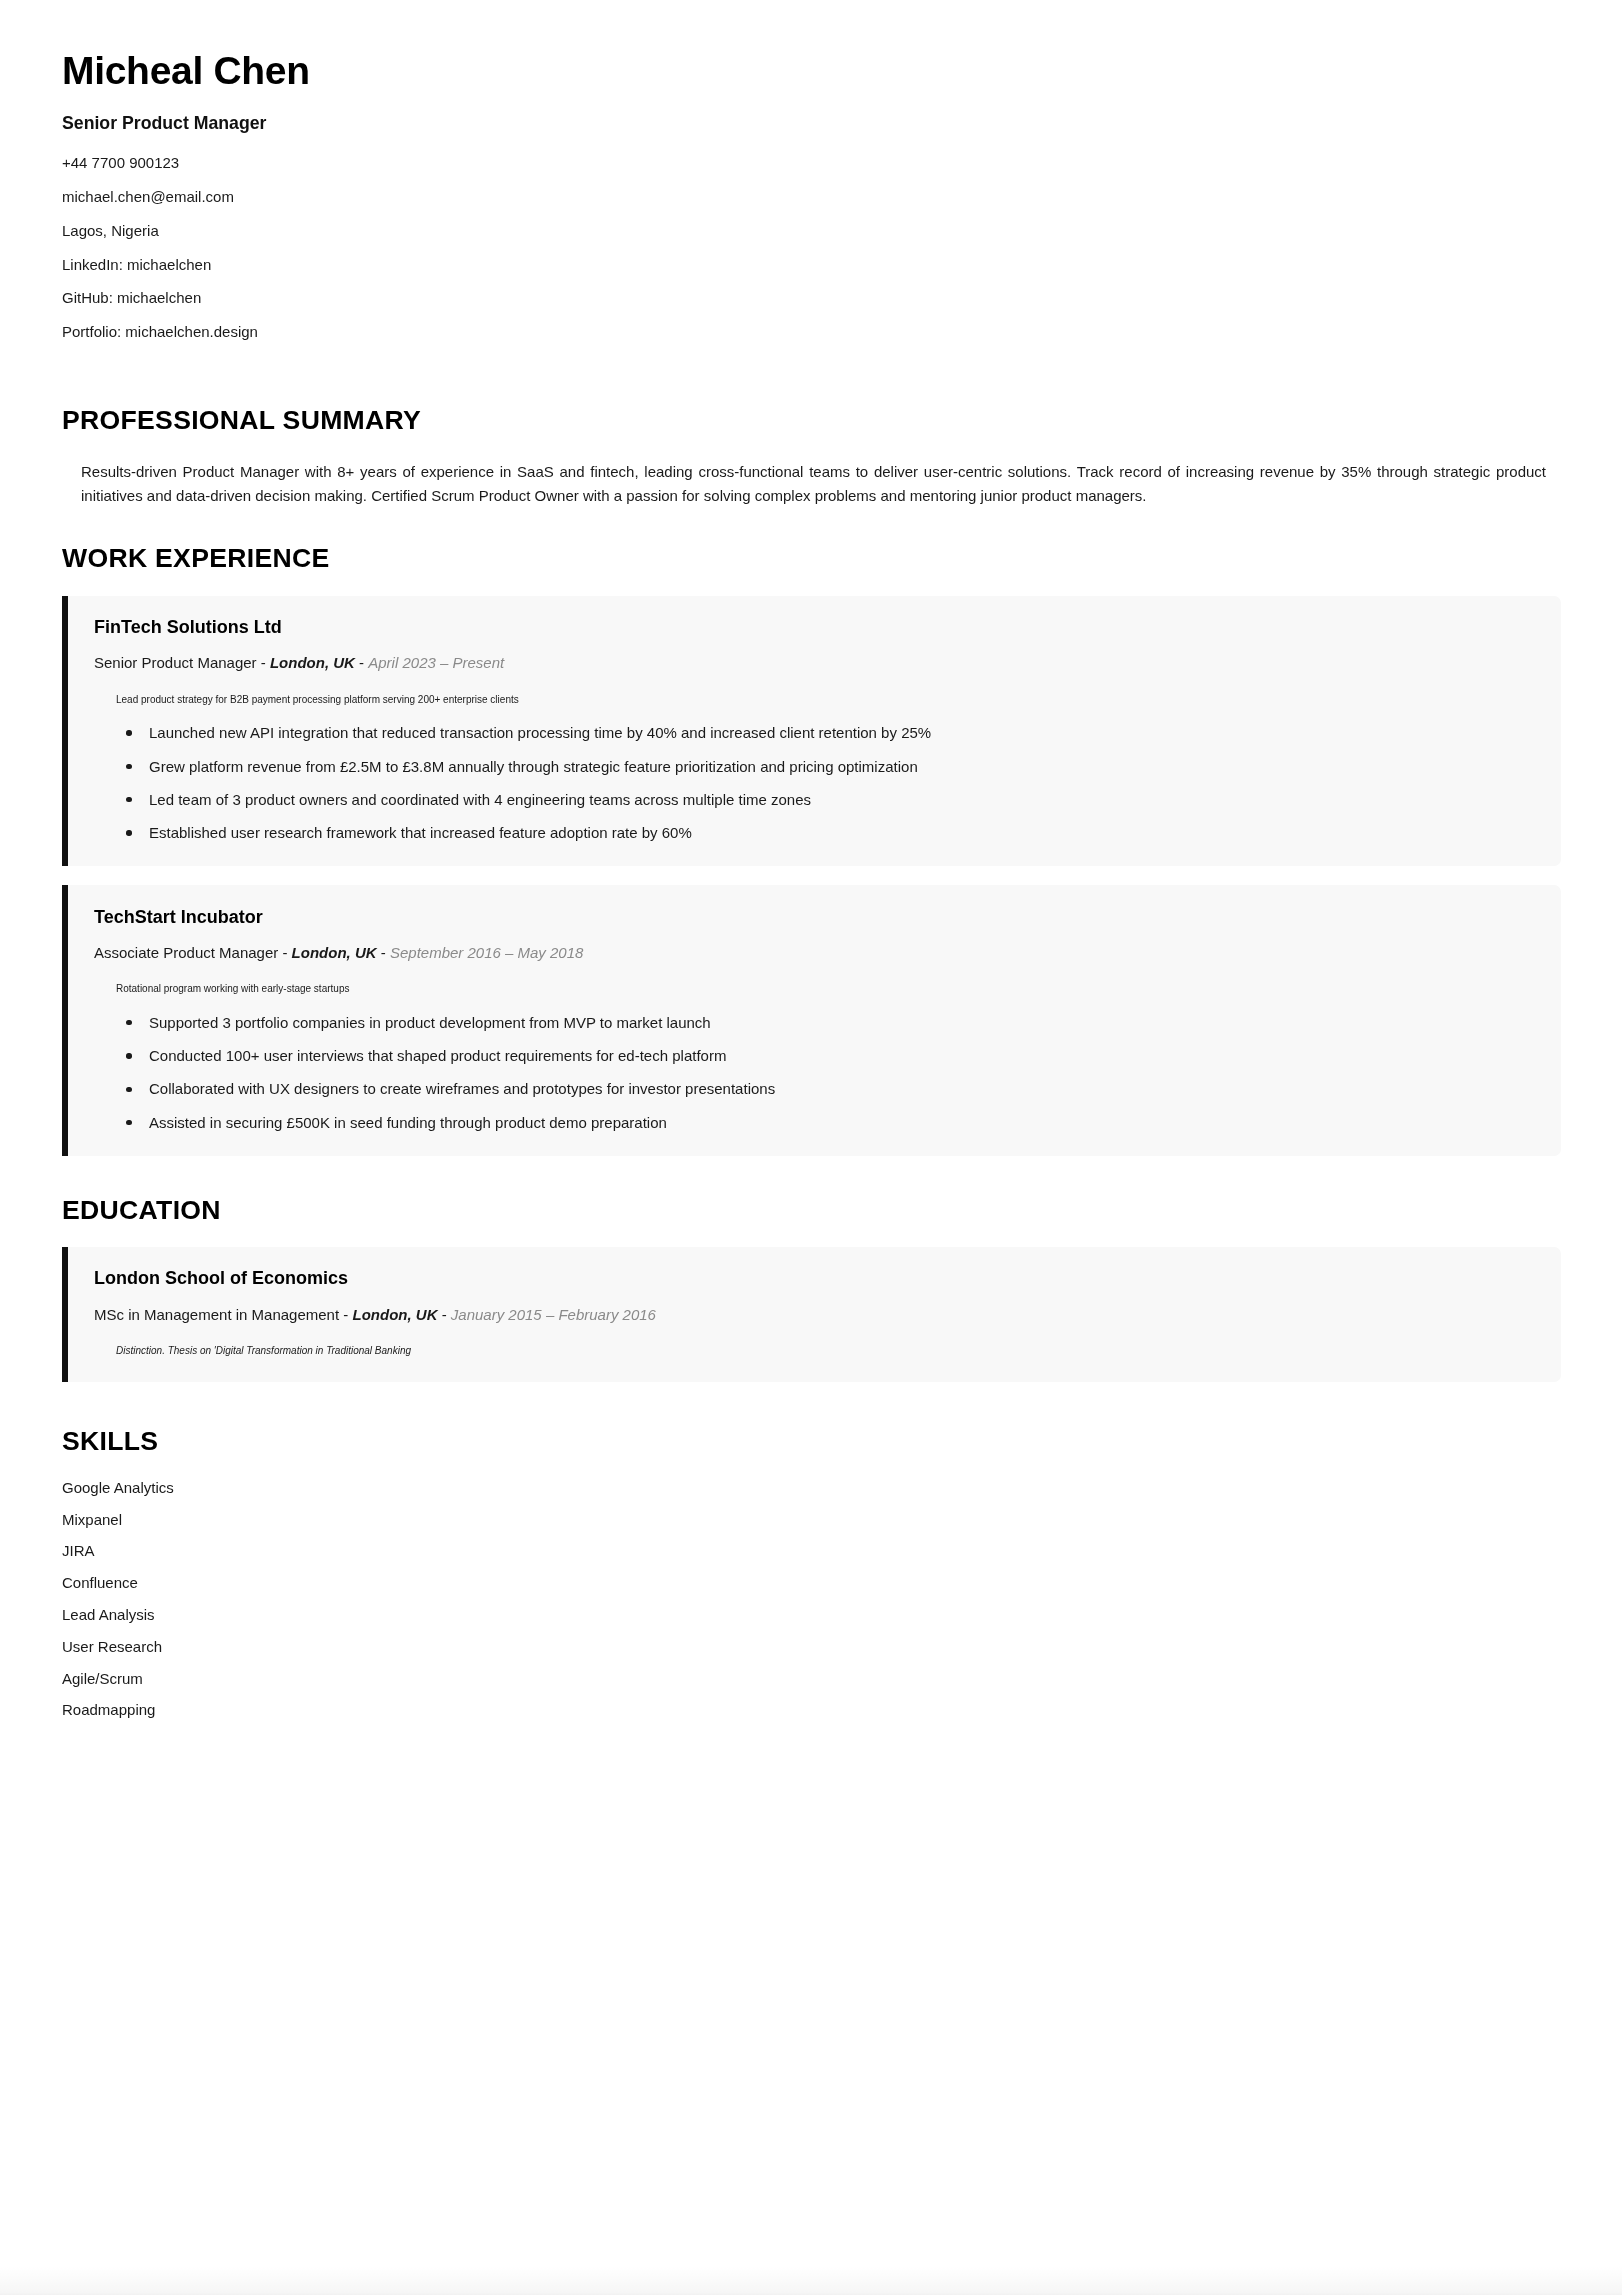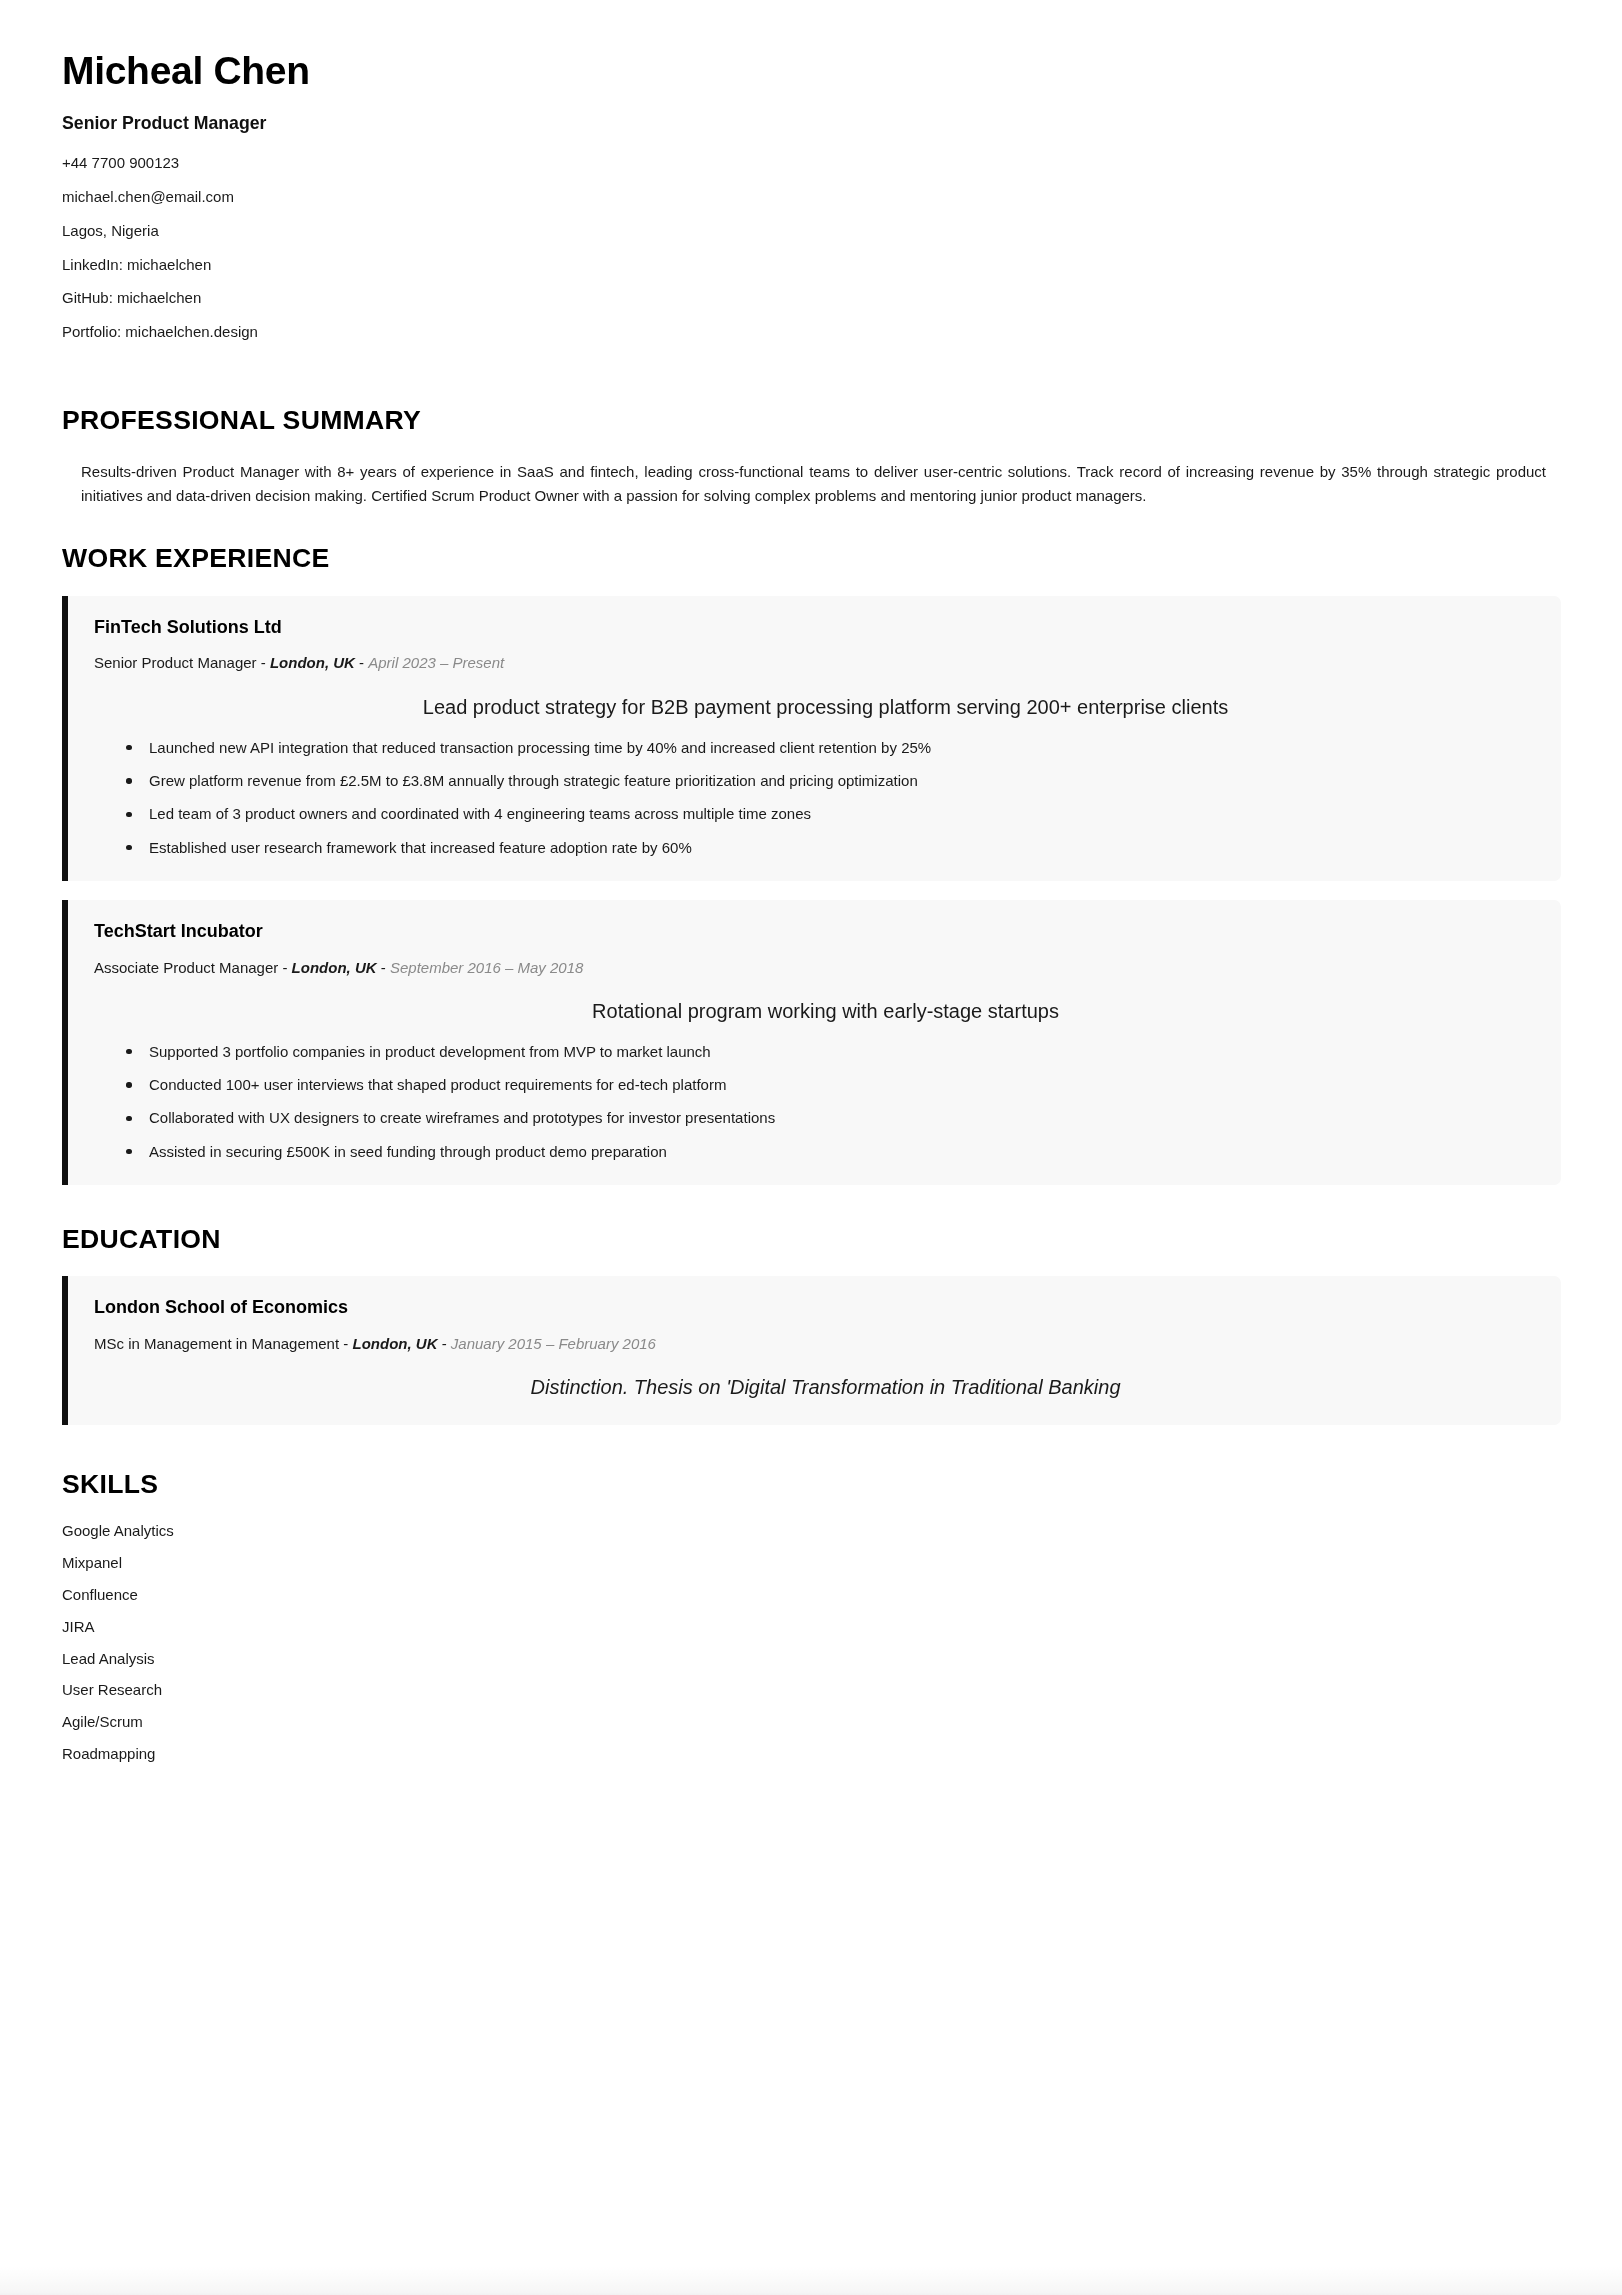--- a/index.html
+++ b/index.html
@@ -116,24 +116,23 @@
     line-height: 1.35;
   }
   .entry-meta .meta-role { font-style: normal; }
   .entry-meta .meta-sep  { color: #1a1a1a; }
   .entry-meta .meta-loc  { font-style: italic; font-weight: bold; }
   .entry-meta .meta-dates{ font-style: italic; color: #8a8a8a; }
 
   .entry-desc {
     margin-top: 19px;
     margin-left: 22px;
-    font-size: 20px;
+    font-size: 10px;
     line-height: 1.45;
     color: #1a1a1a;
-    text-align: center;
   }
   .entry-desc.italic { font-style: italic; }
 
   .entry-bullets {
     margin-top: 15px;
     margin-left: 29px;
     list-style: none;
   }
 
   .bullet-item {
@@ -235,22 +234,22 @@
       </div>
       <div class="entry-desc italic">Distinction. Thesis on 'Digital Transformation in Traditional Banking</div>
     </div>
   </section>
 
   <section class="section section-skills">
     <h3 class="section-title">SKILLS</h3>
     <ul class="skills-list">
       <li class="skill-item">Google Analytics</li>
       <li class="skill-item">Mixpanel</li>
+      <li class="skill-item">JIRA</li>
       <li class="skill-item">Confluence</li>
-      <li class="skill-item">JIRA</li>
       <li class="skill-item">Lead Analysis</li>
       <li class="skill-item">User Research</li>
       <li class="skill-item">Agile/Scrum</li>
       <li class="skill-item">Roadmapping</li>
     </ul>
   </section>
 
   <div class="page-bottom-shade"></div>
 </div>
 

